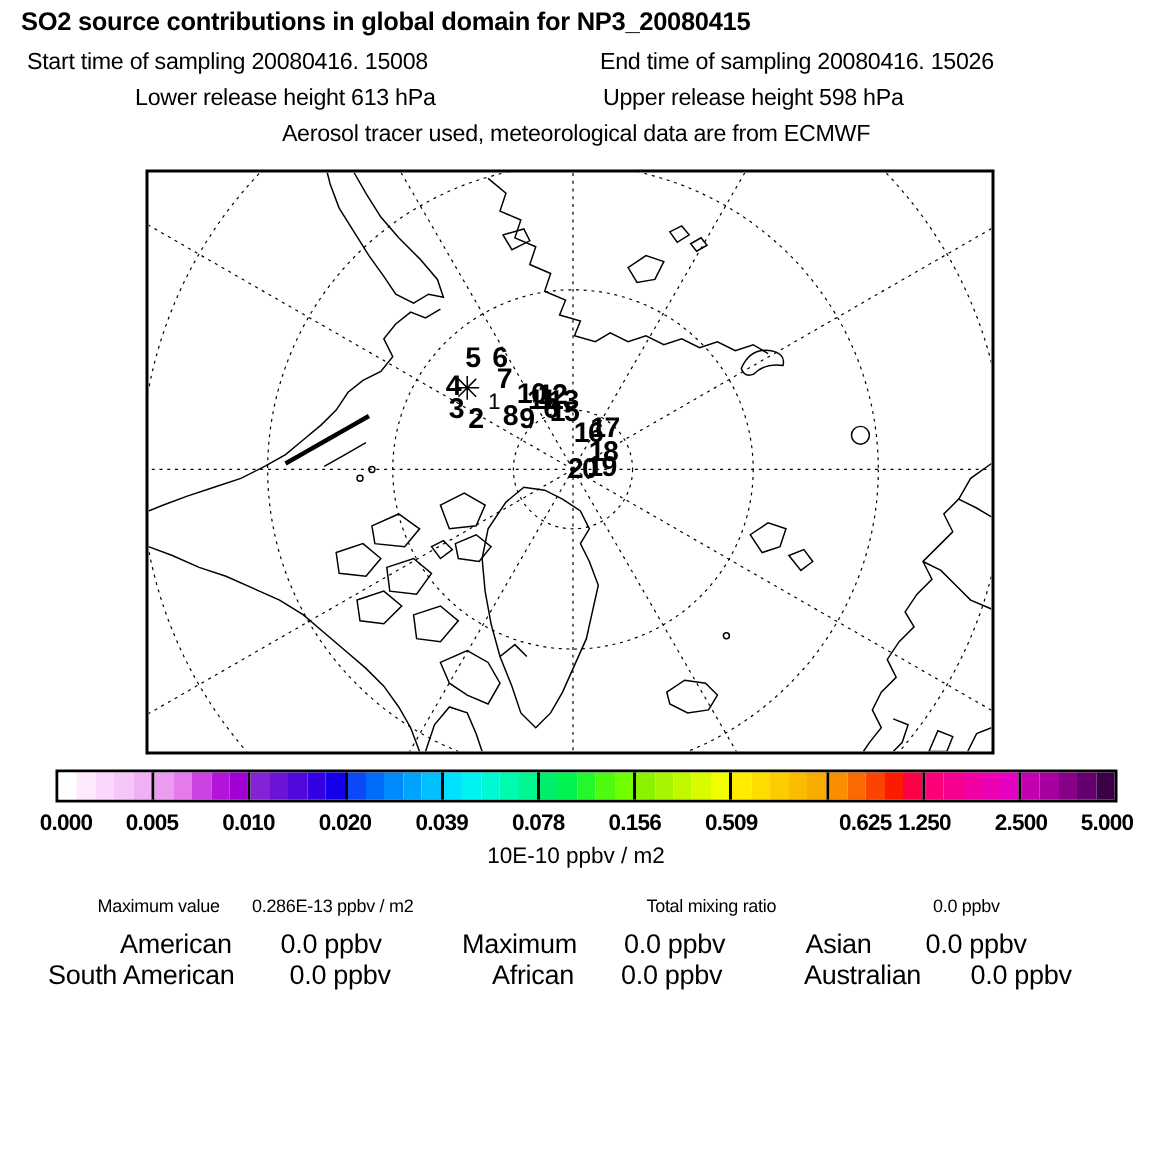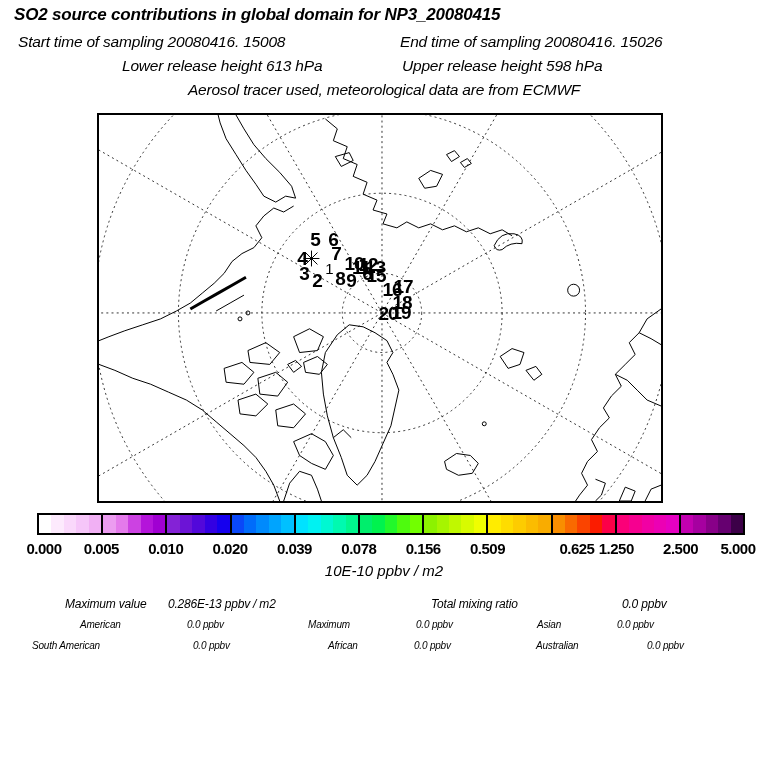--- a/index.html
+++ b/index.html
@@ -1,23 +1,23 @@
 <!DOCTYPE html>
 <html><head>
 <meta charset="utf-8">
 <style>
   html,body{margin:0;padding:0;background:#fff;}
   body{width:768px;height:768px;position:relative;overflow:hidden;
        font-family:"Liberation Sans",sans-serif;color:#000;}
-  .abs{position:absolute;white-space:nowrap;font-style:italic;}
+  .abs{position:absolute;white-space:nowrap;}
   .title{left:14px;top:5px;font-size:17px;font-weight:700;letter-spacing:-0.2px;}
   .sub{font-size:15.5px;letter-spacing:-0.2px;}
   .s-start{left:18px;top:33px;}
   .s-end{left:400px;top:33px;}
-  .s-lower{left:90px;top:57px;margin-left:32px;}
+  .s-lower{left:90px;top:57px;}
   .s-upper{left:402px;top:57px;}
   .s-tracer{left:0;top:81px;width:768px;text-align:center;}
   
   .map{position:absolute;left:97px;top:113px;width:566px;height:390px;
        border:2px solid #000;box-sizing:border-box;overflow:hidden;background:#fff;}
   .map svg{display:block;width:100%;height:100%;}
   #graticule circle,#graticule line{fill:none;stroke:#000;stroke-width:0.8;stroke-dasharray:2 3.2;}
   .coast path,.coast circle{fill:none;stroke:#000;stroke-width:1;}
   .coast .ridge{stroke-width:3;}
   .rmark path{fill:none;stroke:#000;stroke-width:1;}
@@ -29,21 +29,21 @@
   .cbar{position:absolute;left:37px;top:513px;width:708px;height:22px;
         border:2px solid #000;box-sizing:border-box;display:flex;}
   .cb-seg{flex:1;display:flex;border-left:2px solid #000;}
   .cb-seg:first-child{border-left:none;}
   .cb-cell{flex:1;}
   .cticks{position:absolute;left:37px;top:540px;width:708px;height:18px;}
   .cb-tick{position:absolute;font-size:15px;font-weight:700;letter-spacing:-0.5px;}
   .cunit{left:0;top:562px;width:768px;text-align:center;font-size:15px;}
   
   .st1{font-size:12px;letter-spacing:-0.2px;}
-  .st2{font-size:10px;letter-spacing:-0.2px;}
+  .st2{font-size:18px;letter-spacing:-0.2px;}
 </style>
 </head>
 <body>
 
 <div class="abs title">SO2 source contributions in global domain for NP3_20080415</div>
 <div class="abs sub s-start">Start time of sampling 20080416. 15008</div>
 <div class="abs sub s-end">End time of sampling 20080416. 15026</div>
 <div class="abs sub s-lower">Lower release height  613 hPa</div>
 <div class="abs sub s-upper">Upper release height  598 hPa</div>
 <div class="abs sub s-tracer">Aerosol tracer used, meteorological data are from ECMWF</div>

